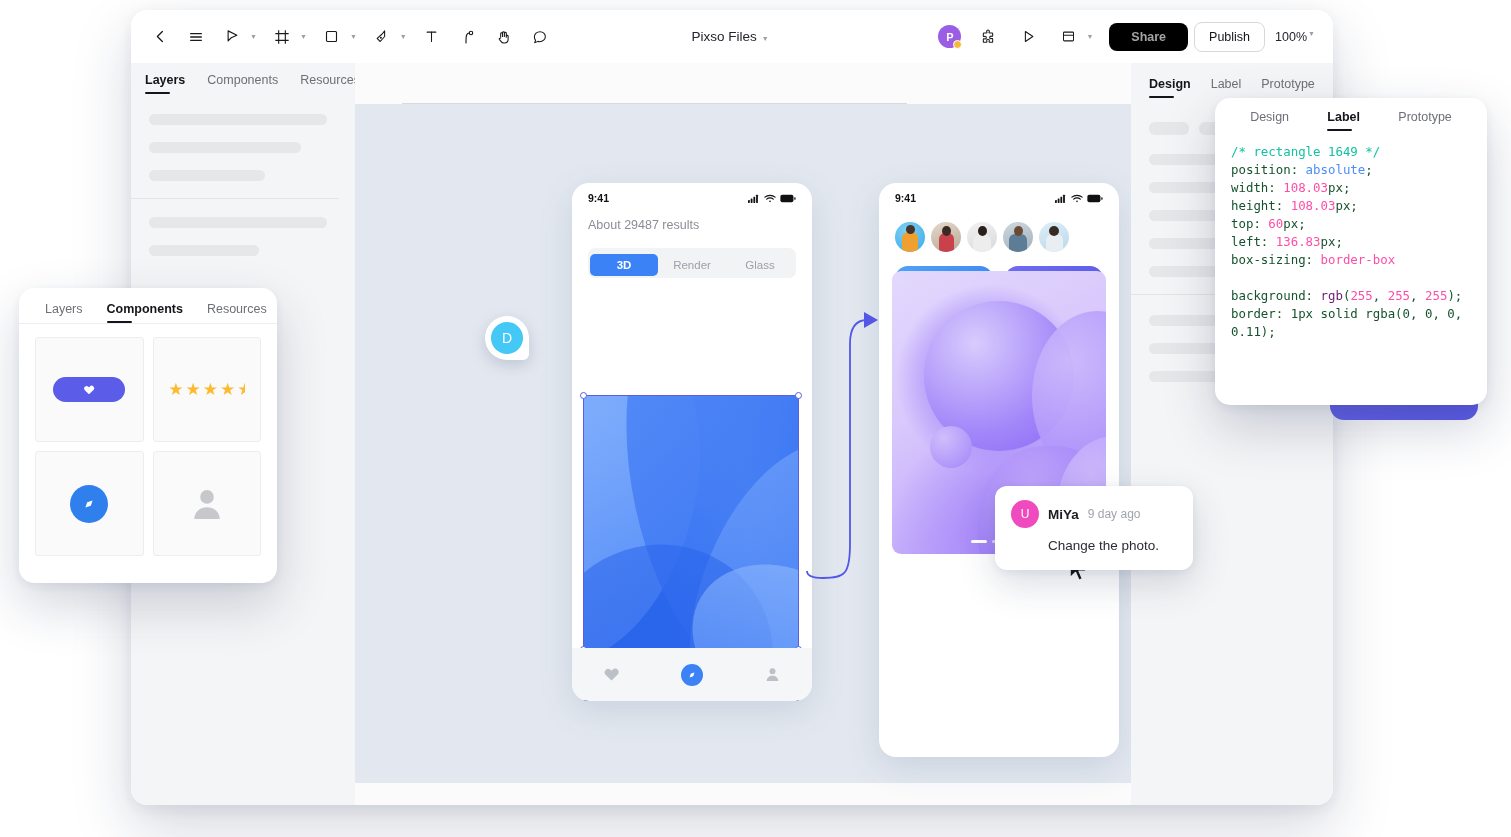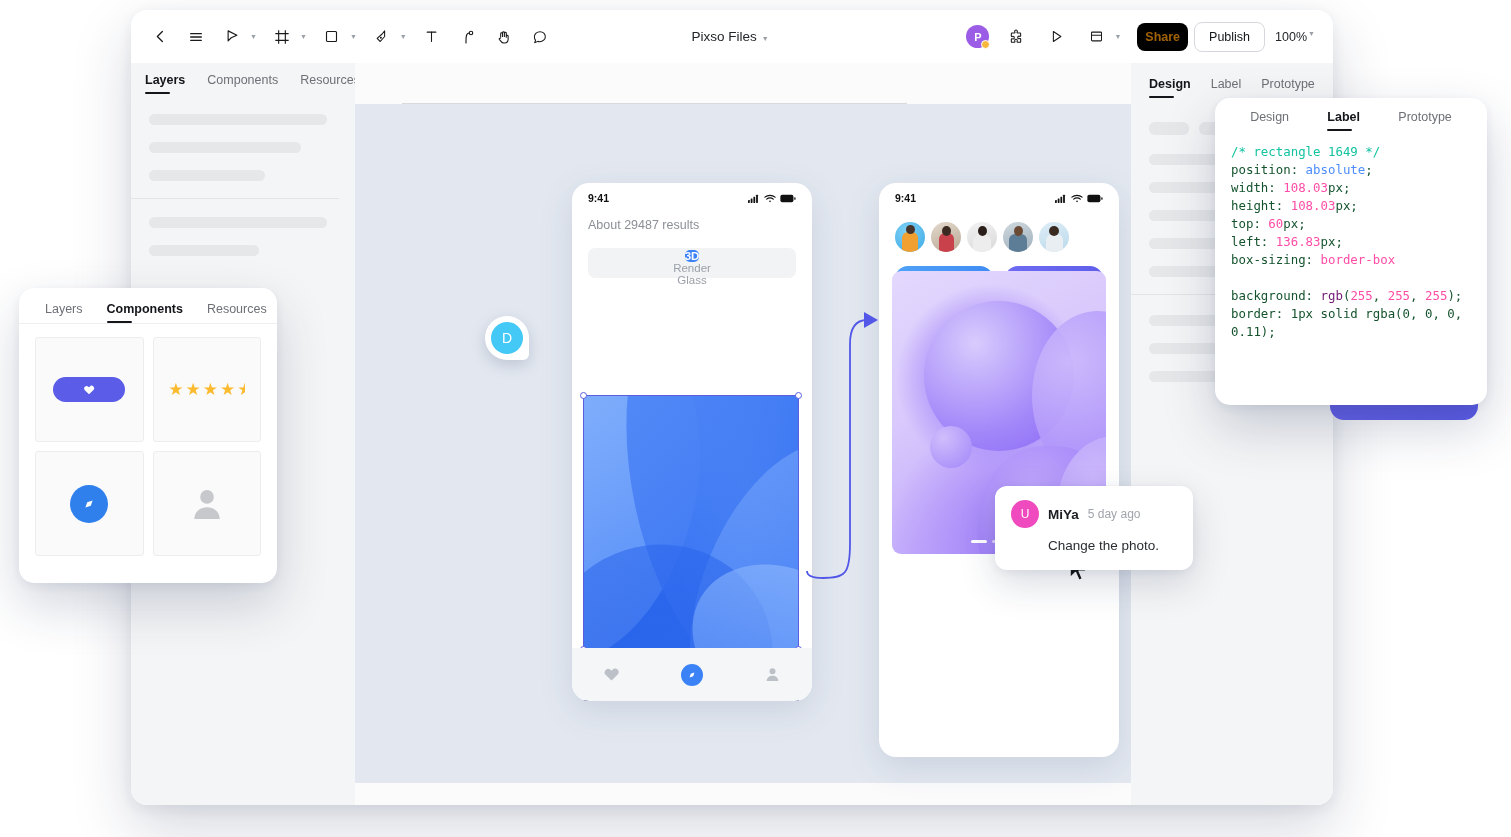--- a/index.html
+++ b/index.html
@@ -42,22 +42,22 @@
   #user-avatar-top{
     width:23px;height:23px;border-radius:50%;background:#9b5de5;color:#fff;
     font-size:11px;font-weight:600;display:flex;align-items:center;justify-content:center;
     position:relative;margin-right:4px;
   }
   #user-avatar-top::after{
     content:"";position:absolute;right:-1px;bottom:-1px;width:7px;height:7px;
     border-radius:50%;background:#f6b73c;border:1.5px solid #fff;
   }
   #share-btn{
-    background:#000;color:#a16207;font-size:12.5px;font-weight:600;border-radius:8px;
-    padding:0 8px;height:28px;display:flex;align-items:center;cursor:pointer;margin-left:4px;
+    background:#000;color:#a3a3a3;font-size:12.5px;font-weight:600;border-radius:8px;
+    padding:0 22px;height:28px;display:flex;align-items:center;cursor:pointer;margin-left:4px;
   }
   #publish-btn{
     background:#fff;color:#14151a;font-size:12.5px;font-weight:500;border:1px solid #d6d8dd;
     border-radius:8px;padding:0 14px;height:28px;display:flex;align-items:center;cursor:pointer;
   }
   #zoom-ctl{display:flex;font-size:12.5px;color:#23252b;margin-left:4px;cursor:pointer;}
 
   
   #left-panel{
     position:absolute;left:0;top:53px;width:224px;bottom:0;background:#f4f5f6;
@@ -105,21 +105,21 @@
     height:30px;display:flex;align-items:center;justify-content:space-between;
     padding:0 16px;font-size:10.5px;font-weight:700;color:#111;
   }
   .sb-right{display:flex;align-items:center;gap:4px;}
   .phone-title{font-size:21px;font-weight:700;color:#15171c;padding:8px 16px 0 16px;letter-spacing:-.3px;}
   .phone-sub{font-size:12.5px;color:#8b8f96;padding:5px 16px 0 16px;}
 
   
   #seg-ctl{
     margin:16px 16px 0 16px;height:26px;background:#f2f3f5;border-radius:7px;
-    display:flex;align-items:center;padding:2px;flex-direction:column;
+    display:flex;align-items:flex-end;padding:2px;
   }
   .seg{
     flex:1;height:22px;display:flex;align-items:center;justify-content:center;
     font-size:11.5px;color:#9ca1a9;border-radius:5px;cursor:pointer;
   }
   .seg.active{background:#3b82f6;color:#fff;font-weight:600;}
 
   
   #blue-art{
     position:absolute;left:11px;top:212px;width:216px;height:255px;overflow:hidden;
@@ -621,16 +621,16 @@
 <span class="c-kw">box-sizing:</span> <span class="c-pink">border-box</span><span class="c-kw"></span>
 
 <span class="c-kw">background: </span><span class="c-pur">rgb</span><span class="c-kw">(</span><span class="c-pink">255</span><span class="c-kw">, </span><span class="c-pink">255</span><span class="c-kw">, </span><span class="c-pink">255</span><span class="c-kw">);</span>
 <span class="c-kw">border: 1px solid rgba(0, 0, 0, 0.11);</span></div>
 </div>
 
 <div style="position:absolute;left:995px;top:486px;width:198px;height:84px;background:#fff;border-radius:12px;box-shadow:0 14px 36px rgba(30,45,85,.17), 0 2px 8px rgba(30,45,85,.07);padding:14px 16px;box-sizing:border-box;">
   <div style="display:flex;align-items:center;gap:9px;">
     <div style="width:28px;height:28px;border-radius:50%;background:#ef4bbe;color:#fff;font-size:12px;display:flex;align-items:center;justify-content:center;">U</div>
     <div style="font-size:13.5px;font-weight:700;color:#1b1d22">MiYa</div>
-    <div style="font-size:12px;color:#a0a4ab">5 day ago</div>
+    <div style="font-size:12px;color:#a0a4ab">9 day ago</div>
   </div>
   <div style="font-size:13.5px;color:#2b2d33;padding:10px 0 0 37px">Change the photo.</div>
 </div>
 
 </body></html>

